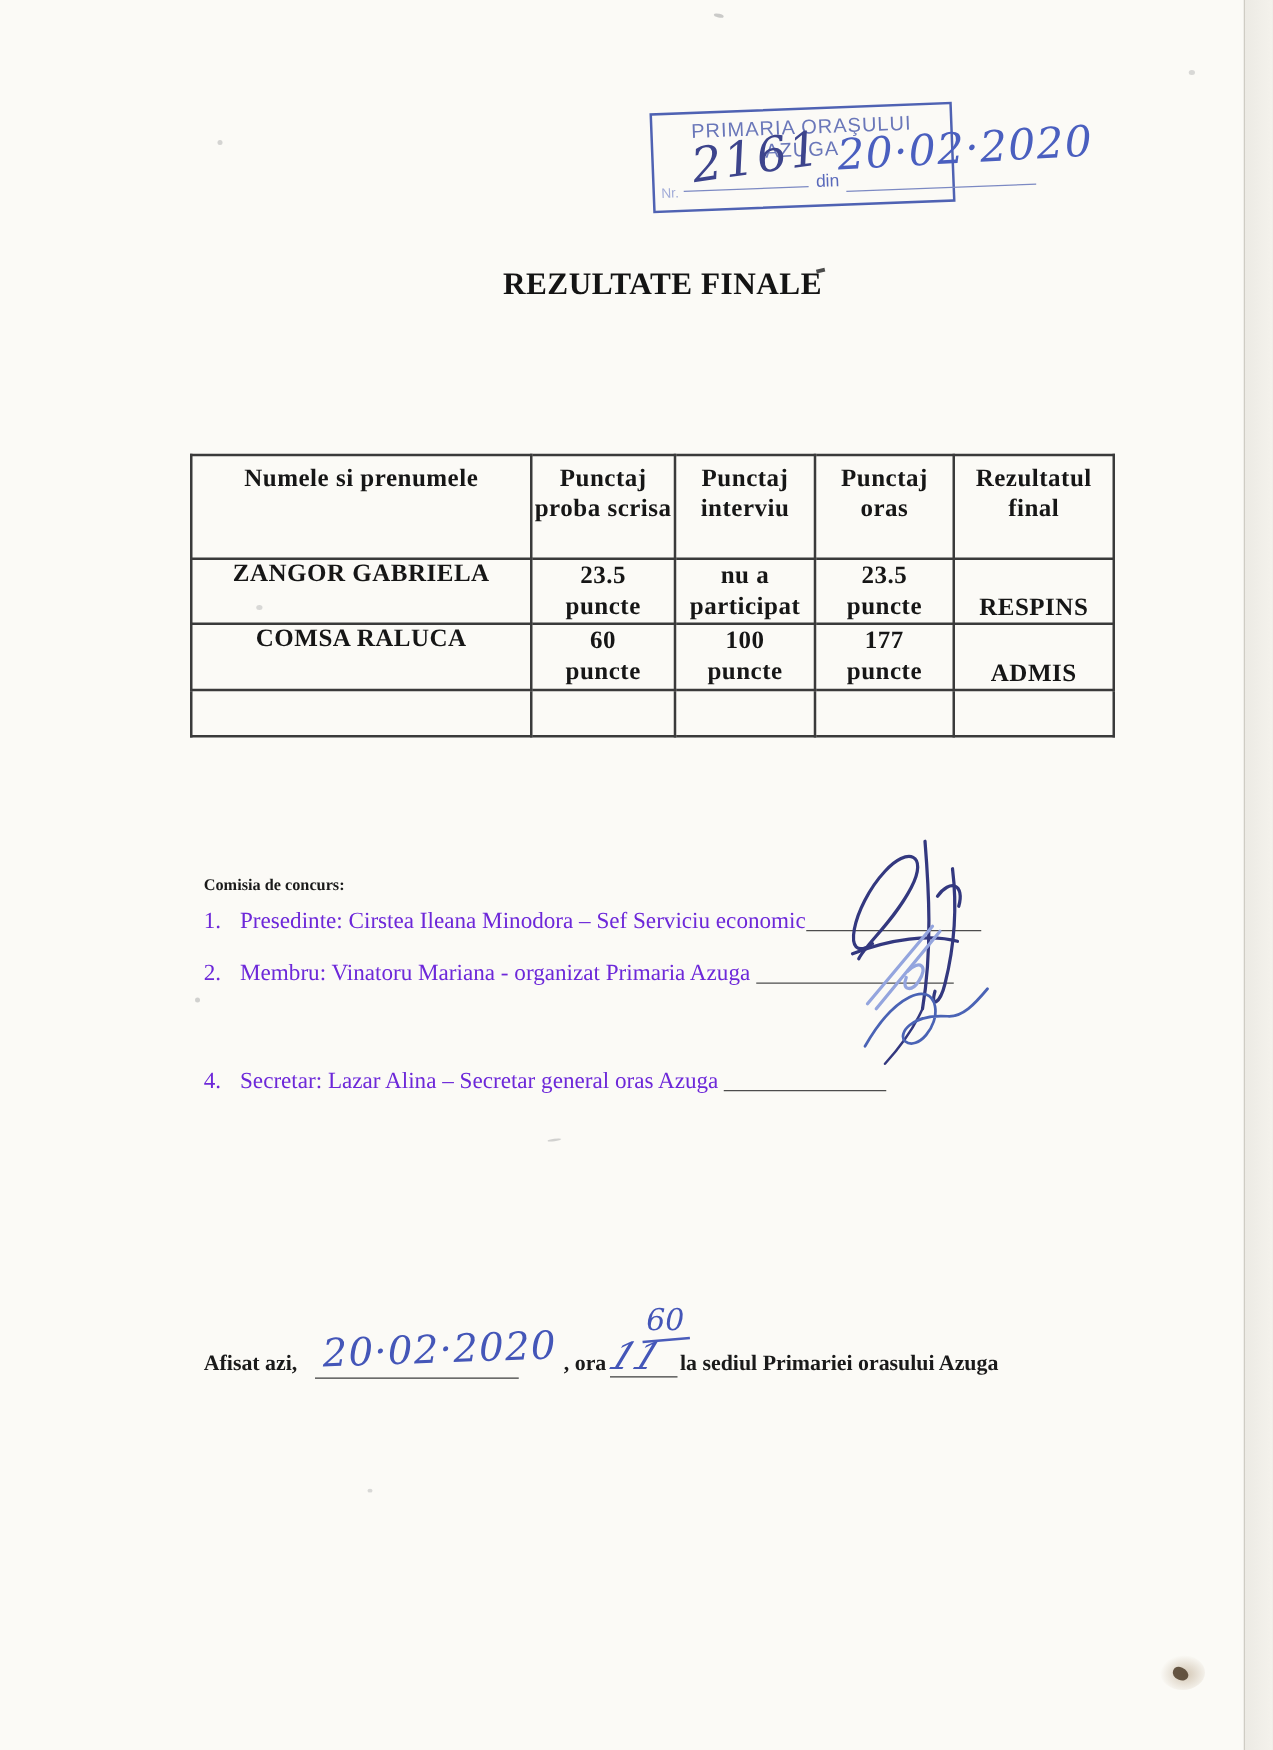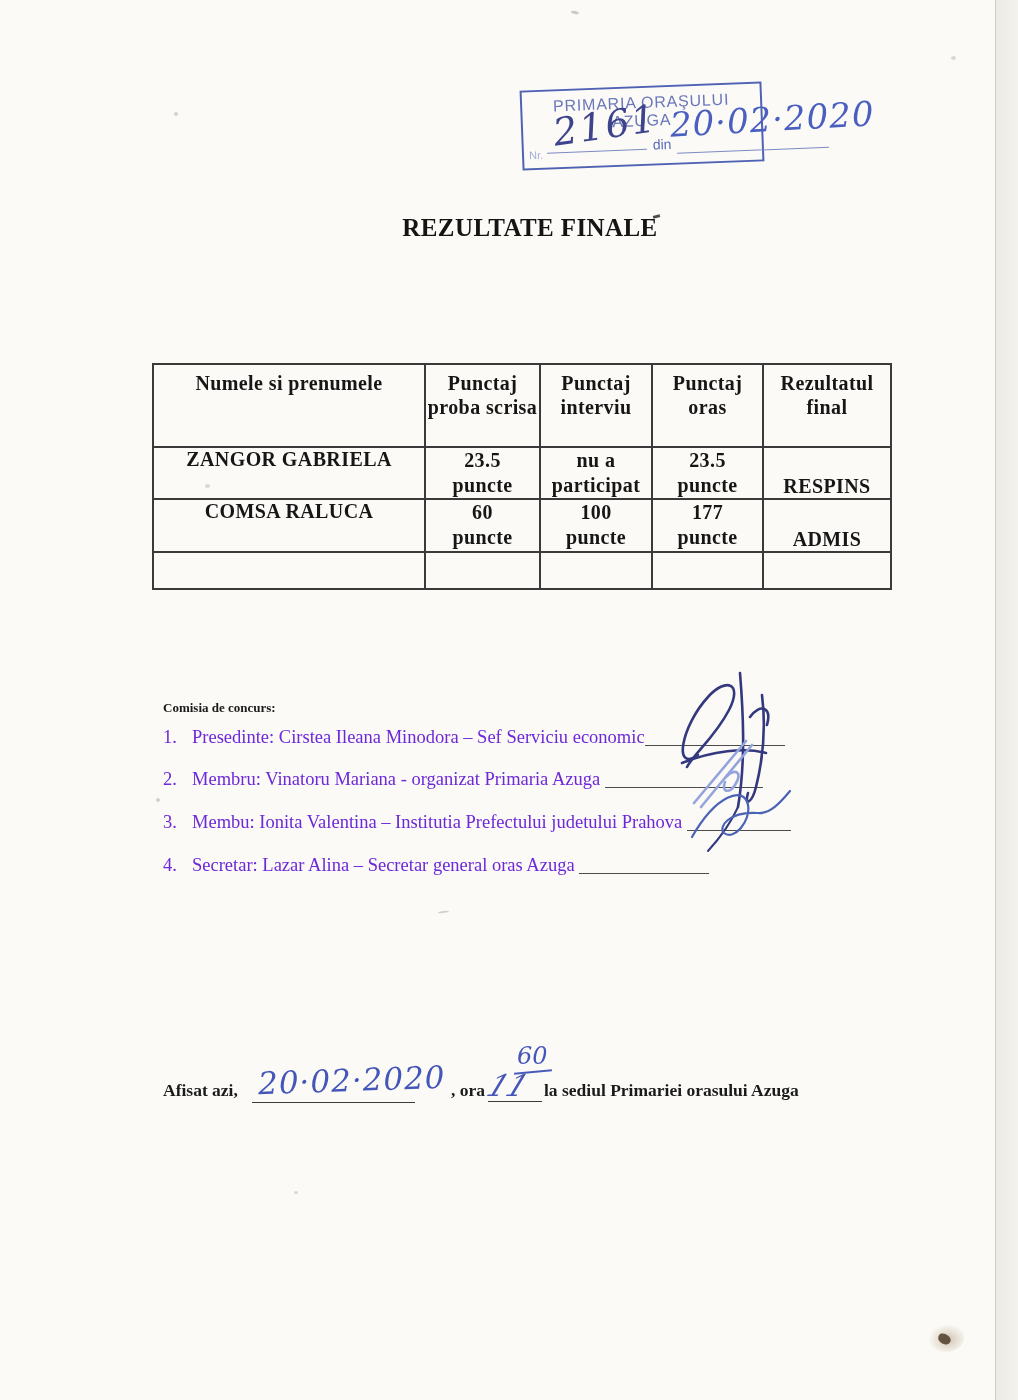--- a/index.html
+++ b/index.html
@@ -151,23 +151,20 @@
   </tbody>
     </table>
 
   <div class="commission-heading">Comisia de concurs:</div>
 
   <div class="member" style="top:727px">
     <span class="num">1.</span><span>Presedinte: Cirstea Ileana Minodora – Sef Serviciu economic</span><span class="uline" style="width:140px"></span>
   </div>
   <div class="member" style="top:769px">
     <span class="num">2.</span><span>Membru: Vinatoru Mariana - organizat Primaria Azuga</span>&nbsp;<span class="uline" style="width:158px"></span>
-  </div>
-  <div class="member" style="top:812px">
-    <span class="num">3.</span><span>Membu: Ionita Valentina – Institutia Prefectului judetului Prahova</span>&nbsp;<span class="uline" style="width:104px"></span>
   </div>
   <div class="member" style="top:855px">
     <span class="num">4.</span><span>Secretar:  Lazar Alina – Secretar general oras Azuga</span>&nbsp;<span class="uline" style="width:130px"></span>
   </div>
 
   <svg class="signatures" width="220" height="210" viewBox="0 0 220 210">
     <g fill="none" stroke="#33387f" stroke-width="2.6" stroke-linecap="round">
       <path d="M 68,100 C 42,118 52,70 78,42 C 96,22 113,28 99,55 C 85,82 63,100 57,112"></path>
       <path d="M 52,108 C 82,96 115,92 136,98"></path>
       <path d="M 110,18 C 113,55 116,105 108,152"></path>

